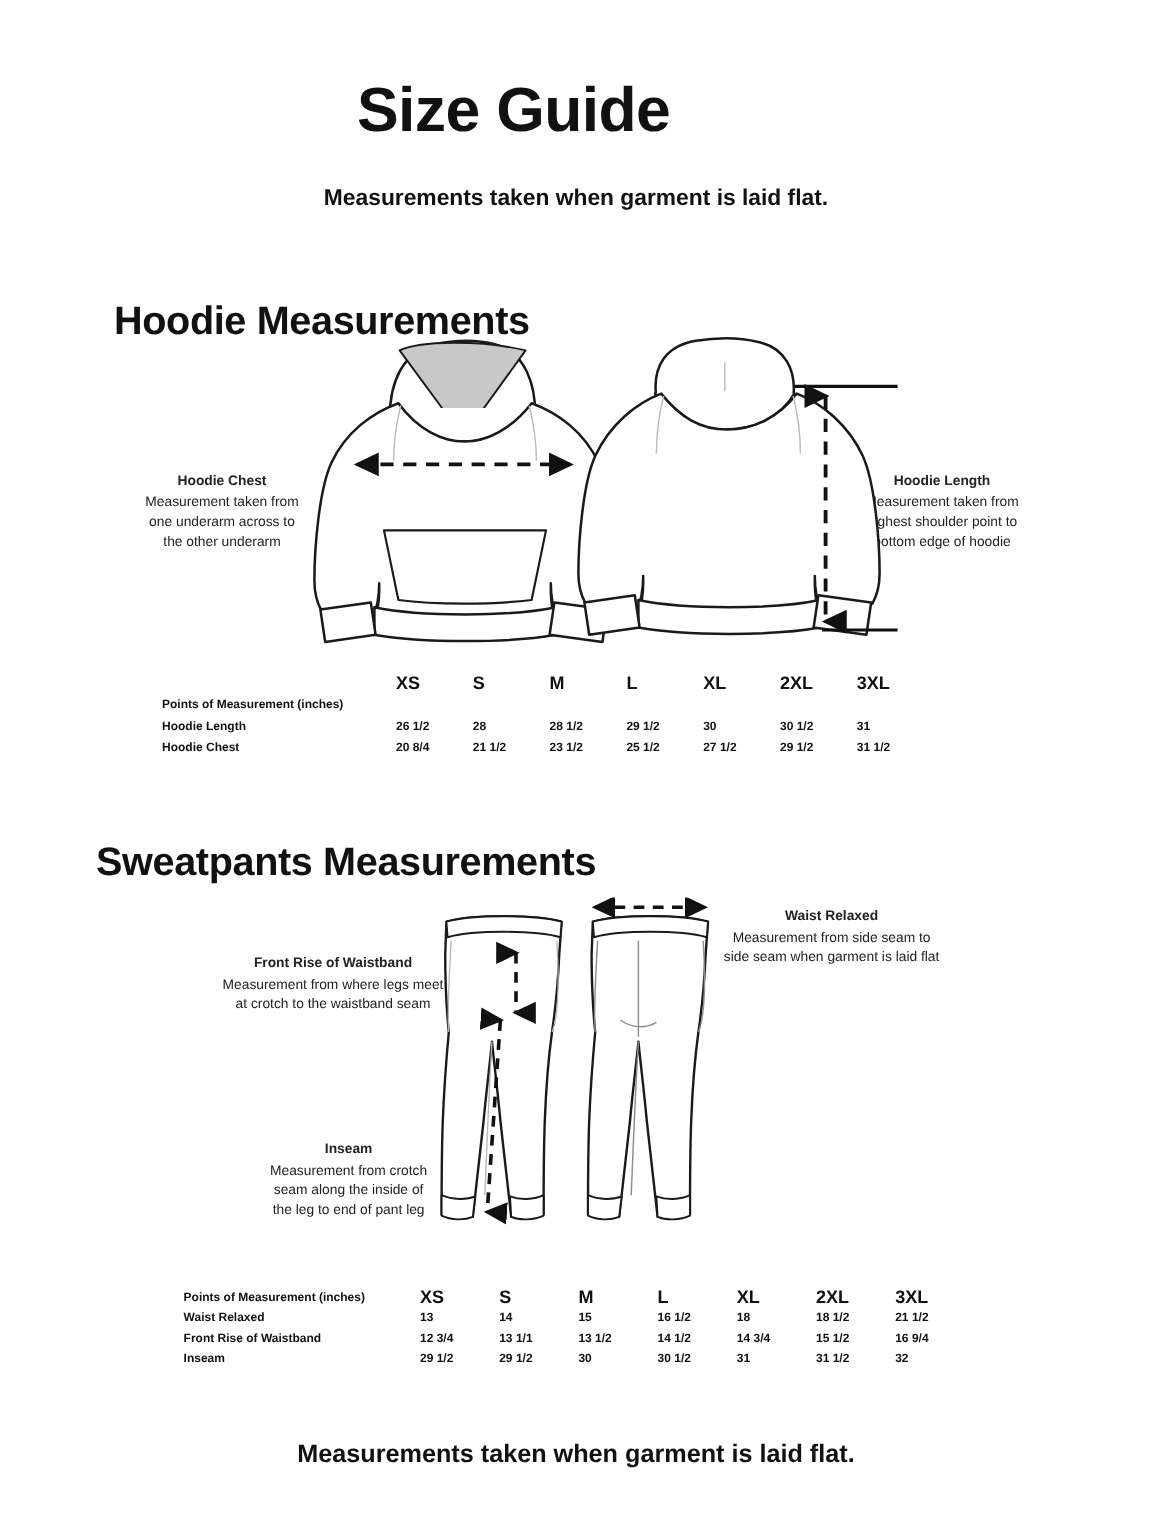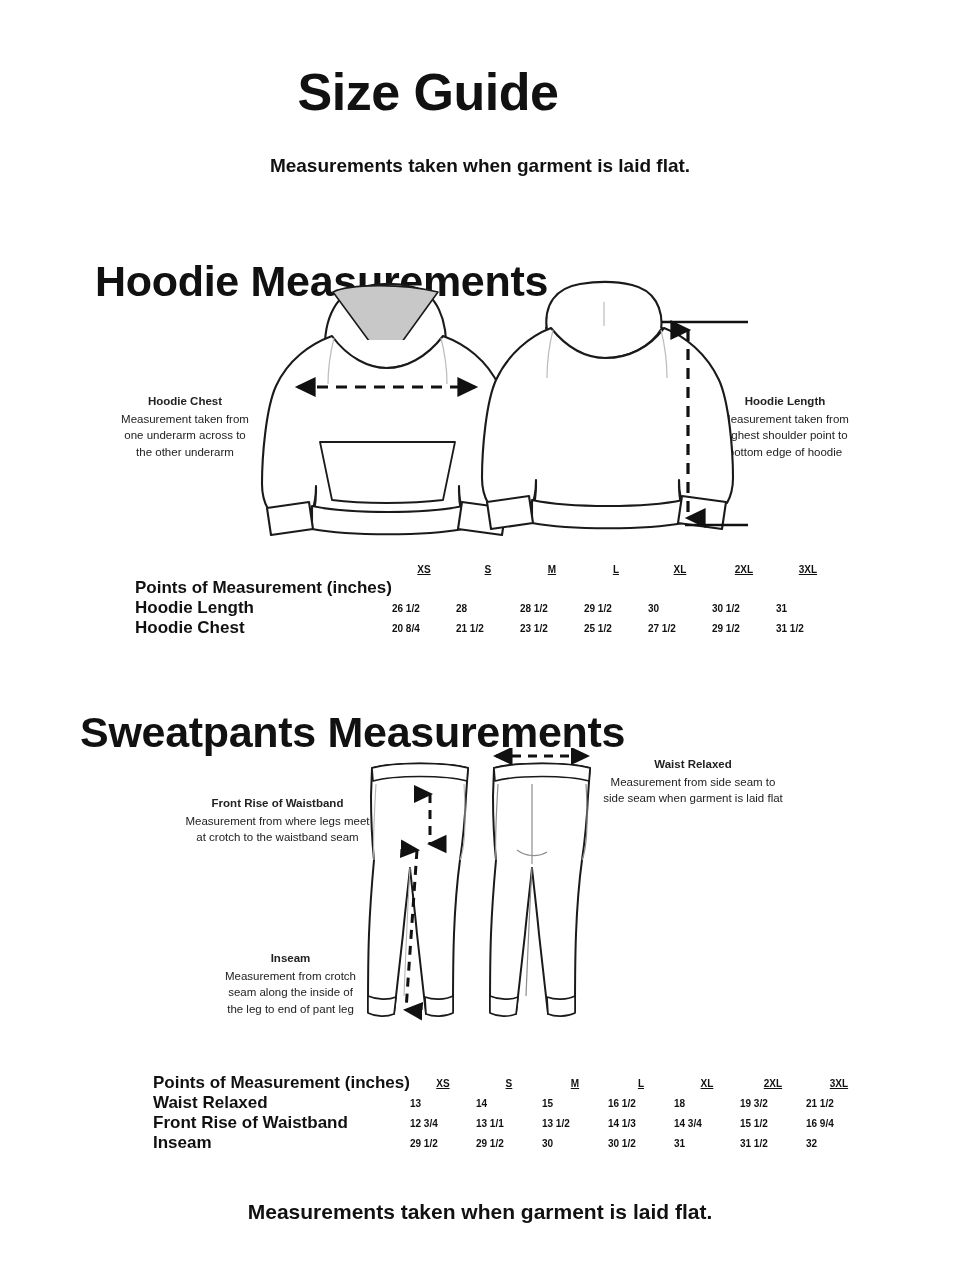--- a/index.html
+++ b/index.html
@@ -31,21 +31,21 @@
     font-size: 19px;
     font-weight: bold;
     position: absolute;
     top: 155px;
     left: 0;
     width: 960px;
   }
 
   .section-heading {
     position: absolute;
-    font-size: 43px;
+    font-size: 33px;
     font-weight: bold;
     letter-spacing: -0.3px;
   }
   .sh-hoodie { top: 221px; left: 95px; }
   .sh-pants  { top: 672px; left: 80px; }
 
   .figure-wrap { position: absolute; }
 
   .annot {
     position: absolute;
@@ -70,26 +70,25 @@
     font-weight: bold;
   }
   .size-table td, .size-table th {
     padding: 0;
     text-align: left;
     font-weight: bold;
     white-space: nowrap;
   }
   .size-table .rowlabel {
     text-align: left;
-    font-size: 17px;
+    font-size: 10px;
   }
   .size-table .colhead {
-    text-align: center;
-    font-size: 10px;
-    text-decoration: underline;
+    text-align: left;
+    font-size: 15px;
   }
   .size-table .val { text-align: left; font-size: 10px; }
 
   .tbl-hoodie { top: 560px; left: 135px; }
   .tbl-hoodie td, .tbl-hoodie th { height: 18px; }
   .tbl-hoodie .rowlabel { width: 195px; }
   .tbl-hoodie .c { width: 64px; }
 
   .tbl-pants { top: 1073px; left: 153px; }
   .tbl-pants td, .tbl-pants th { height: 17px; }
@@ -349,29 +348,29 @@
       <td class="c colhead">2XL</td>
       <td class="c colhead">3XL</td>
     </tr>
     <tr>
       <td class="rowlabel">Waist Relaxed</td>
       <td class="c val">13</td>
       <td class="c val">14</td>
       <td class="c val">15</td>
       <td class="c val">16 1/2</td>
       <td class="c val">18</td>
-      <td class="c val">19 3/2</td>
+      <td class="c val">18 1/2</td>
       <td class="c val">21 1/2</td>
     </tr>
     <tr>
       <td class="rowlabel">Front Rise of Waistband</td>
       <td class="c val">12 3/4</td>
       <td class="c val">13 1/1</td>
       <td class="c val">13 1/2</td>
-      <td class="c val">14 1/3</td>
+      <td class="c val">14 1/2</td>
       <td class="c val">14 3/4</td>
       <td class="c val">15 1/2</td>
       <td class="c val">16 9/4</td>
     </tr>
     <tr>
       <td class="rowlabel">Inseam</td>
       <td class="c val">29 1/2</td>
       <td class="c val">29 1/2</td>
       <td class="c val">30</td>
       <td class="c val">30 1/2</td>

